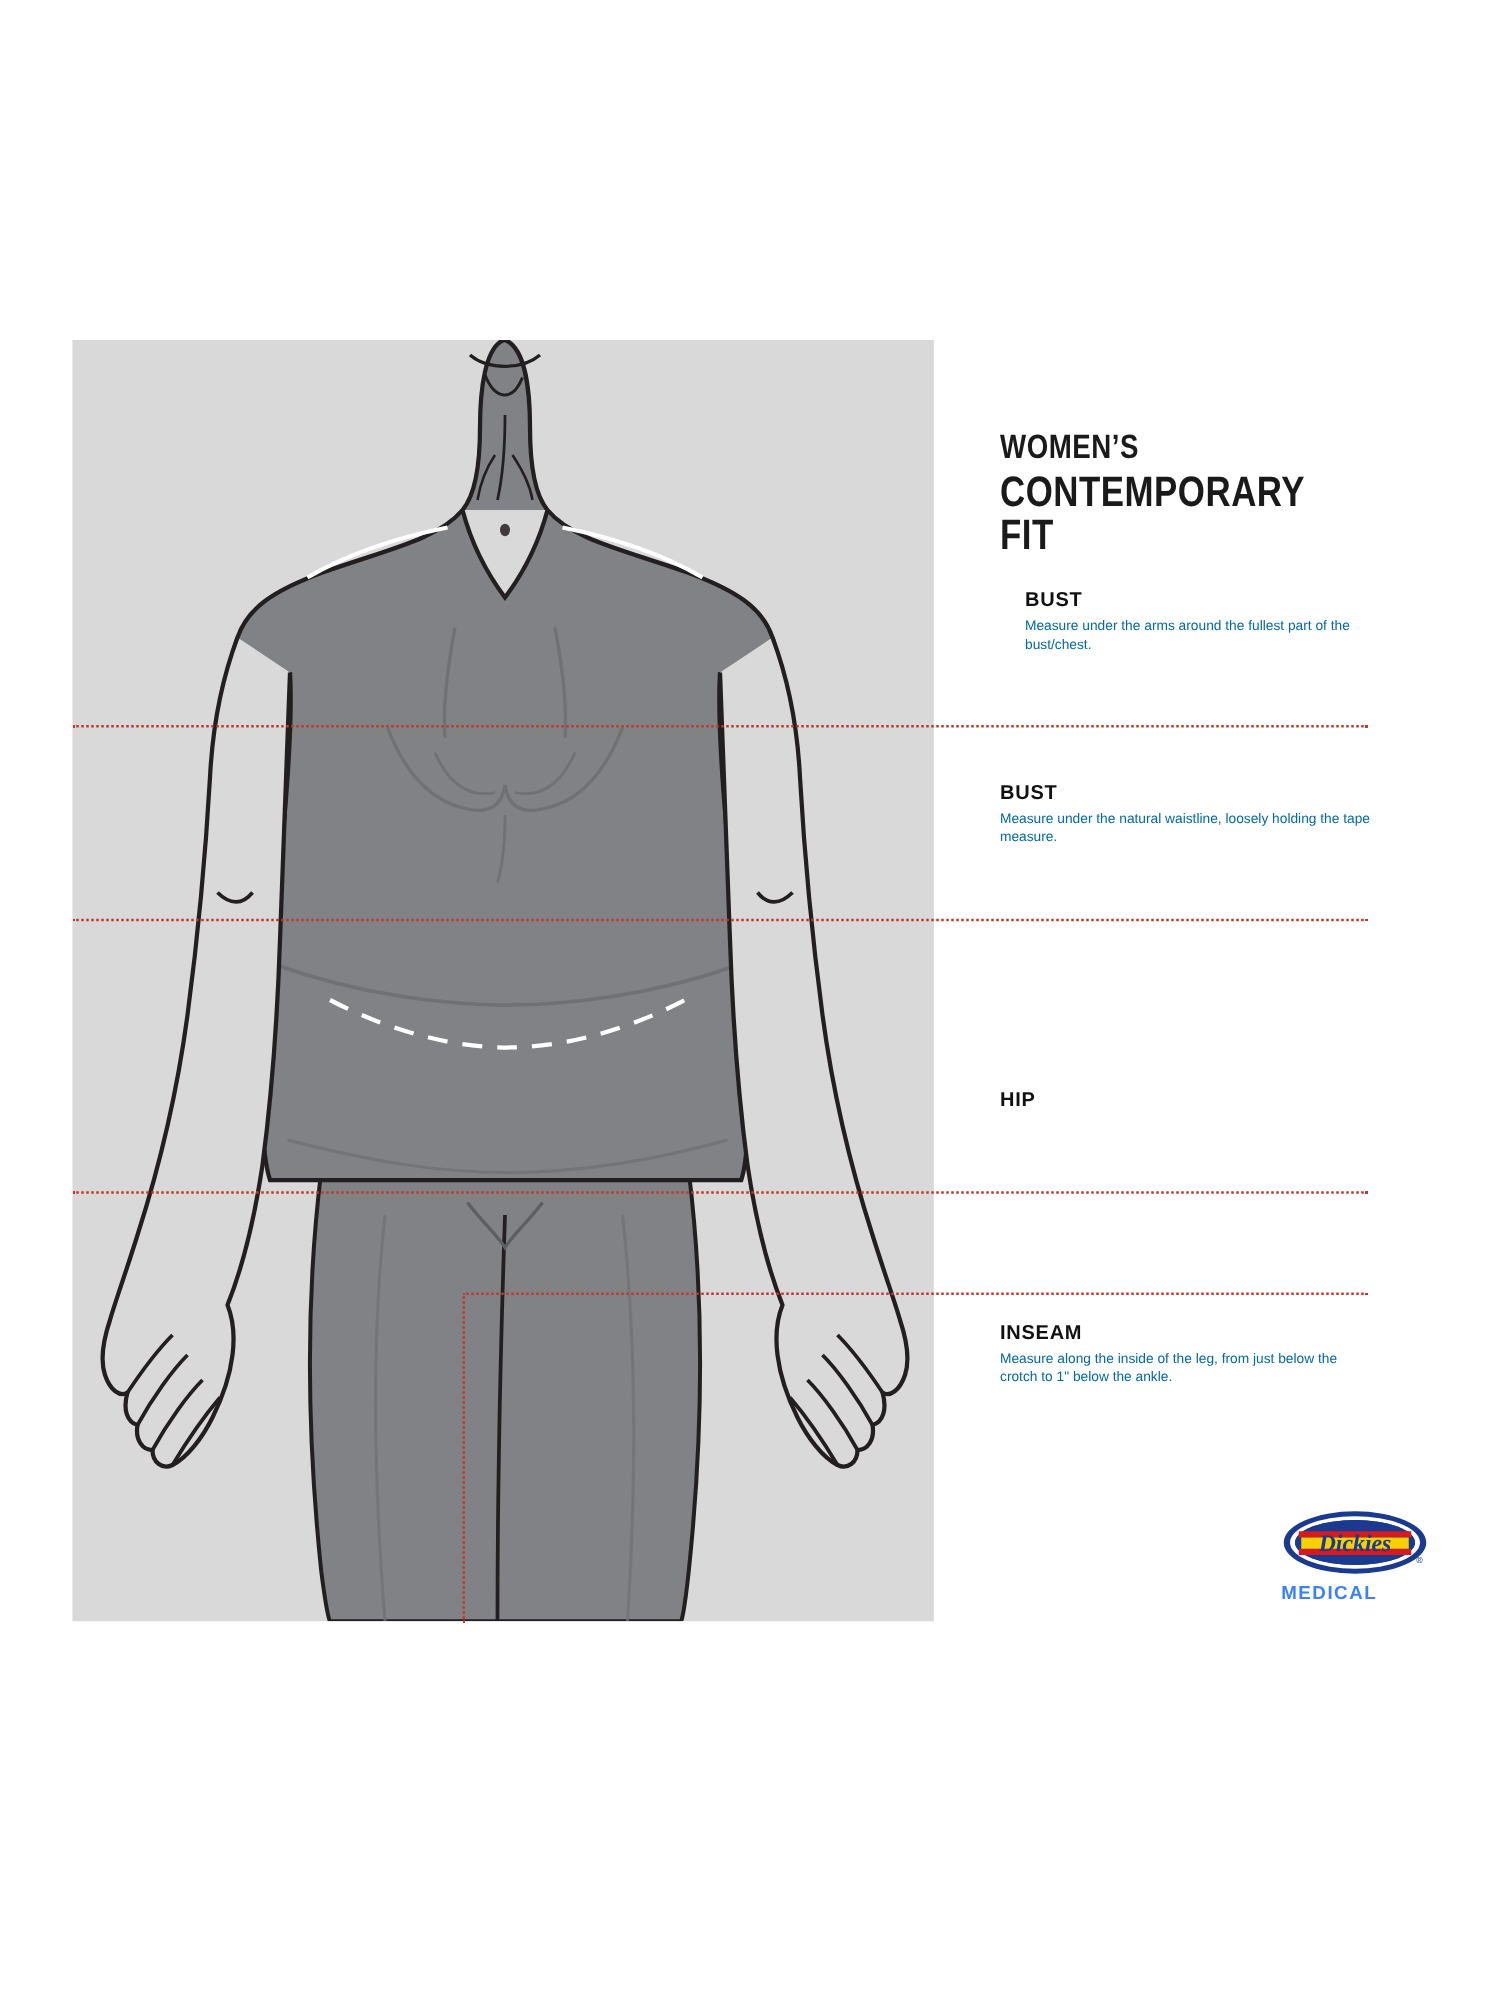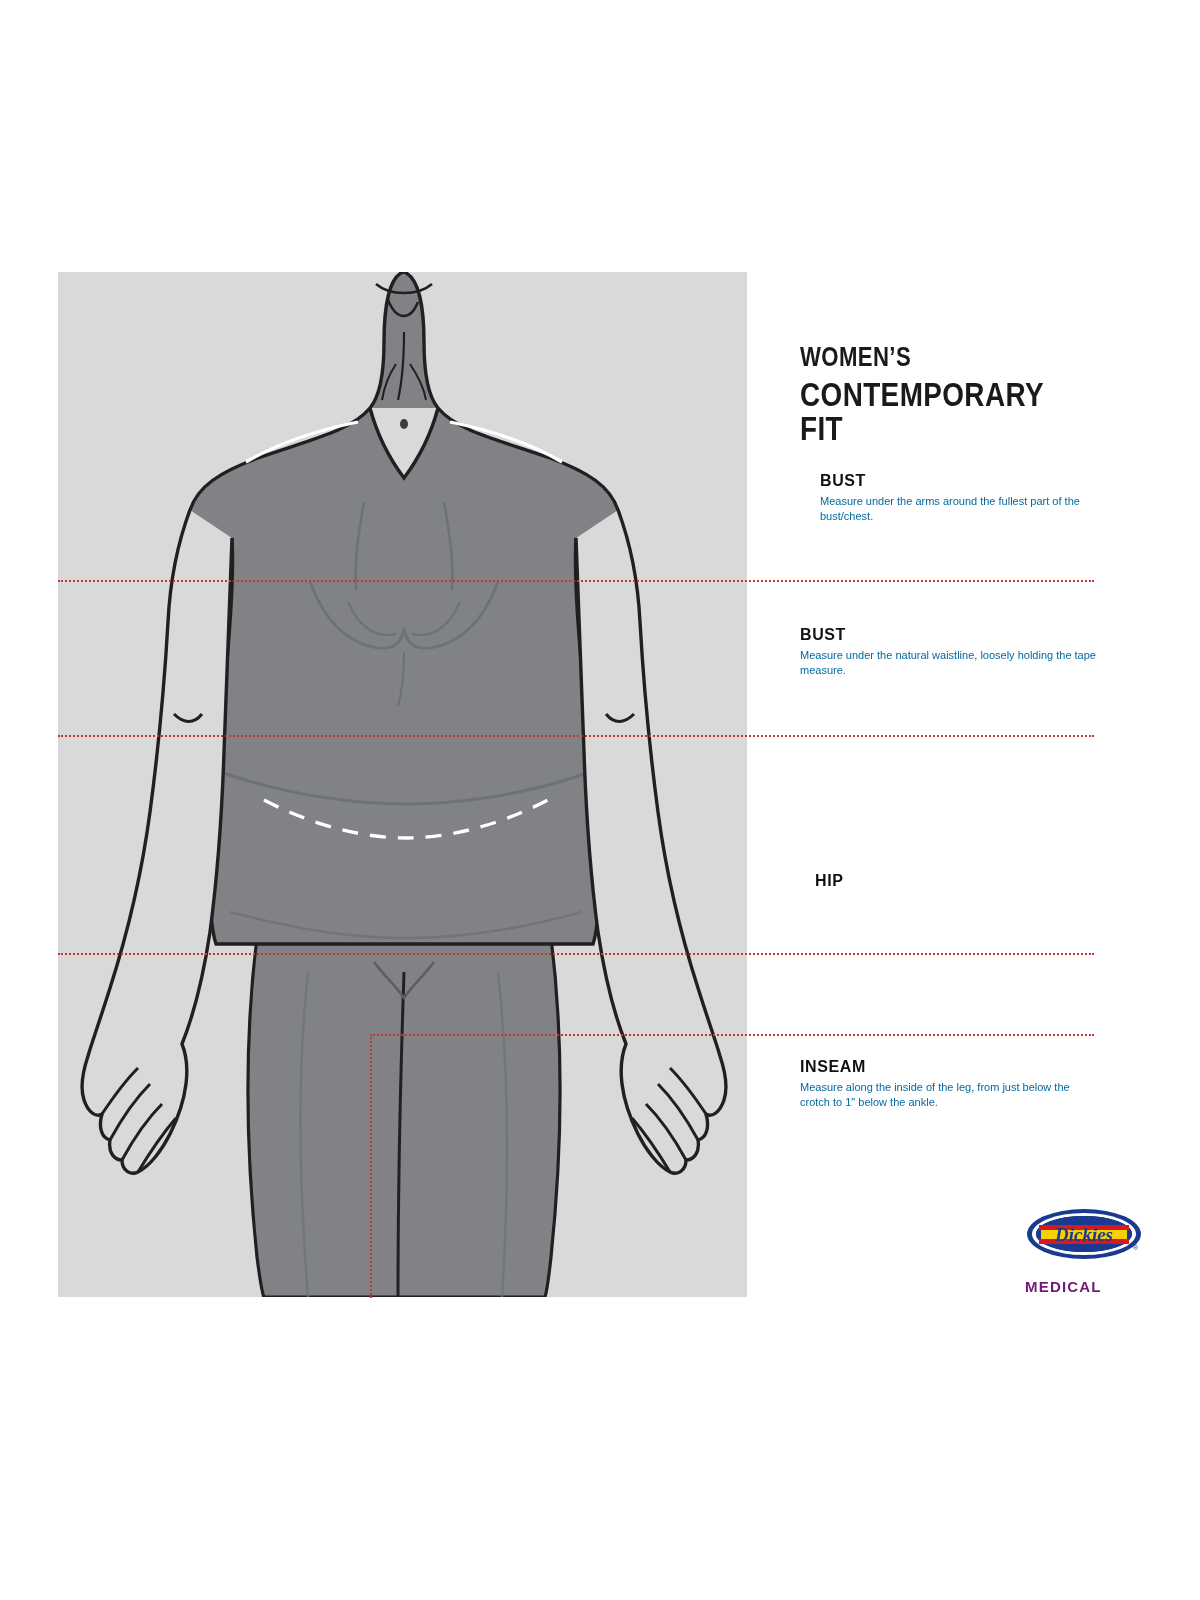--- a/index.html
+++ b/index.html
@@ -96,43 +96,43 @@
     margin: 0 0 4px 0;
   }
   .measure-body {
     font-size: 11px;
     line-height: 1.38;
     color: #0369a1;
     margin: 0;
   }
   #block-bust   { left: 820px; top: 472px; }
   #block-waist  { left: 800px; top: 626px; }
-  #block-hip    { left: 800px; top: 872px; margin-left: 15px; }
+  #block-hip    { left: 800px; top: 872px; }
   #block-inseam { left: 800px; top: 1058px; }
 
   
   #logo-area {
     position: absolute;
     left: 1025px;
     top: 1206px;
     width: 120px;
     text-align: left;
   }
   #logo-badge {
     width: 118px;
     height: 56px;
     position: relative;
     display: block;
   }
   #logo-medical {
-    margin-top: 16px;
+    margin-top: 4px;
     font-size: 15px;
     font-weight: bold;
     letter-spacing: 1.2px;
-    color: #701a75;
+    color: #3b82f6;
   }
 </style>
 </head>
 <body>
 
 <div id="figure-panel">
   <svg id="figure-svg" viewBox="0 0 689 1025">
     <defs>
       <clipPath id="panelClip">
           <rect x="0" y="0" width="689" height="1025"></rect>

